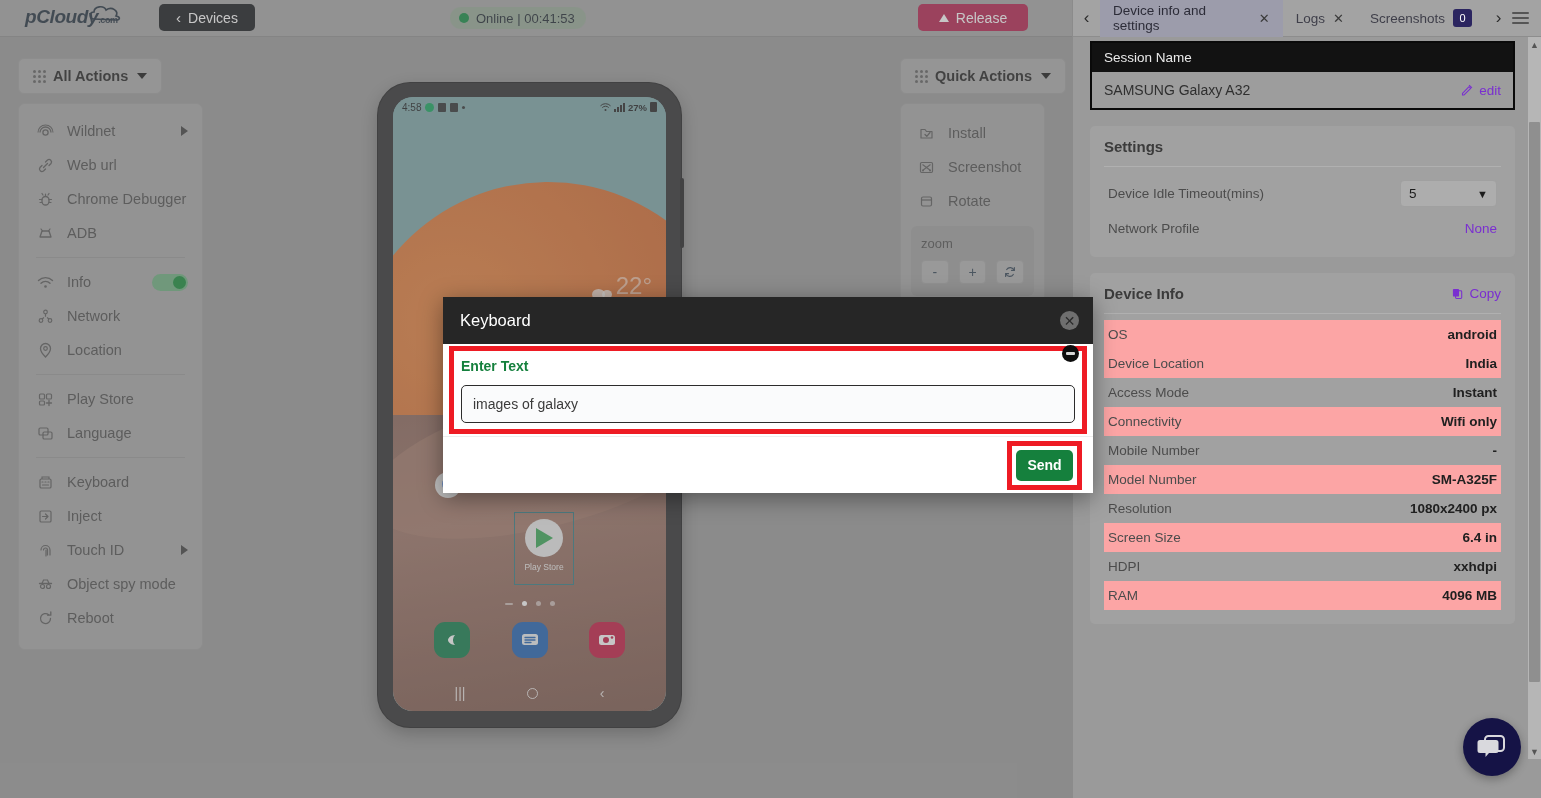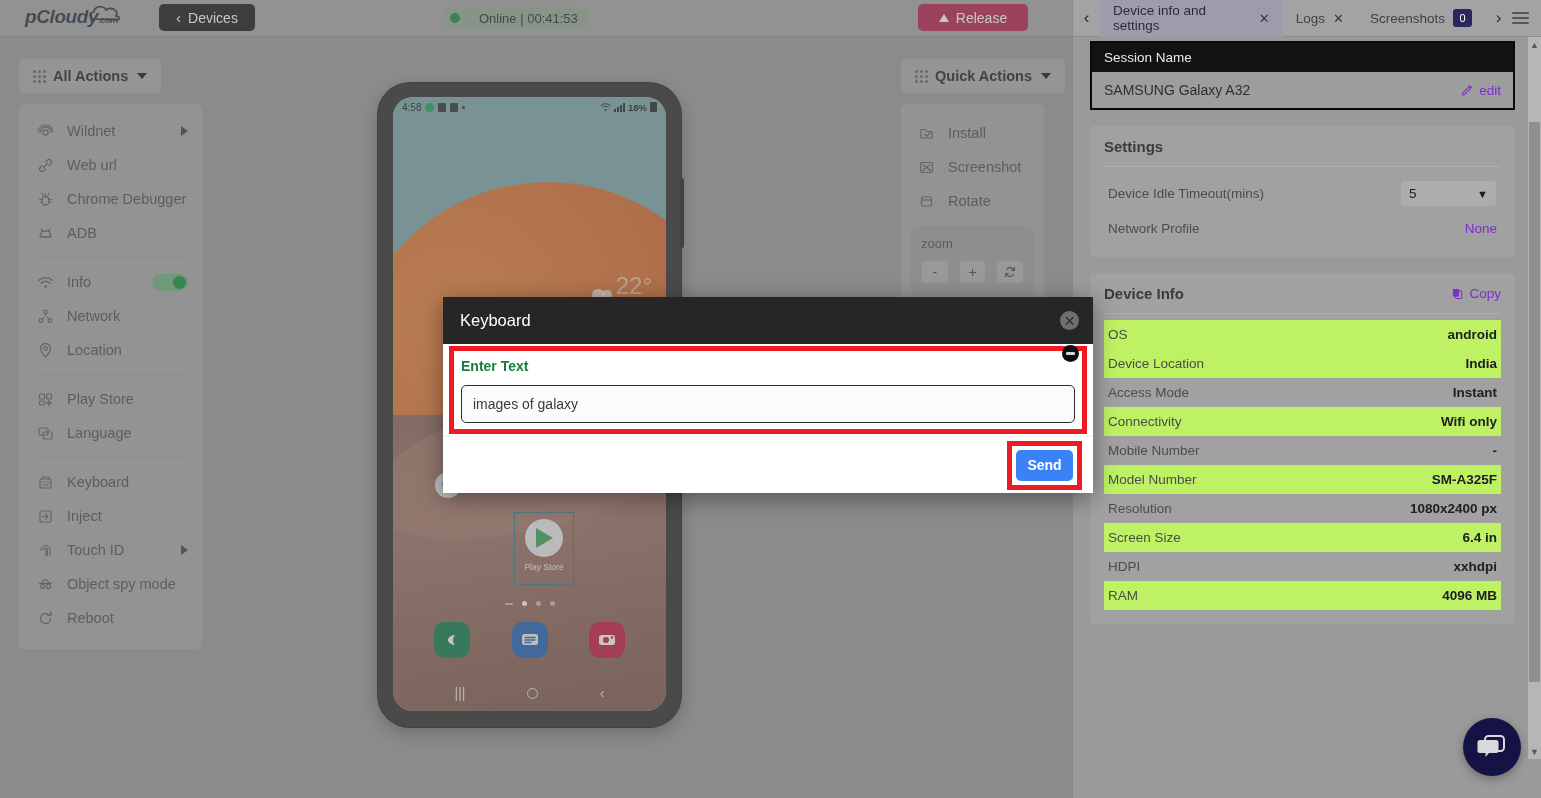--- a/index.html
+++ b/index.html
@@ -44,25 +44,25 @@
   .devices-btn {
     position: absolute; left: 159px; top: 4px;
     width: 96px; height: 27px;
     background: #111418; color: #fff;
     border-radius: 5px;
     display: flex; align-items: center; justify-content: center; gap: 7px;
     font-size: 14px; cursor: pointer;
   }
   .devices-btn .chev { font-size: 15px; line-height: 1; }
   .online-pill {
-    position: absolute; left: 441px; top: 7px;
+    position: absolute; left: 450px; top: 7px;
     height: 22px; padding: 0 11px 0 9px;
     background: rgba(140,175,140,0.55);
     border-radius: 11px;
-    display: flex; align-items: center; gap: 19px;
+    display: flex; align-items: center; gap: 7px;
     font-size: 13px; color: #17202a;
   }
   .online-dot { width: 10px; height: 10px; border-radius: 50%; background: #0b8a3d; }
   .release-btn {
     position: absolute; left: 918px; top: 4px;
     width: 110px; height: 27px;
     background: #b51c4a; color: #fff;
     border-radius: 5px;
     display: flex; align-items: center; justify-content: center; gap: 7px;
     font-size: 14px; cursor: pointer;
@@ -292,21 +292,21 @@
     height: 57px; background: #fff; border-top: 1px solid #eee;
     display: flex; align-items: center; justify-content: flex-end;
     padding-right: 20px; position: relative;
   }
   .send-wrap { position: relative; }
   .redbox-send {
     position: absolute; left: -9px; top: -9px; right: -9px; bottom: -9px;
     border: 5px solid #ee1b24; pointer-events: none;
   }
   .send-btn {
-    width: 57px; height: 31px; background: #3b82f6; color: #fff;
+    width: 57px; height: 31px; background: #15803d; color: #fff;
     border: none; border-radius: 5px; font-size: 14px; font-weight: bold;
     cursor: pointer; font-family: "Liberation Sans", sans-serif;
     position: relative; z-index: 2;
   }
   .cursor-marker {
     position: absolute; left: 1062px; top: 345px; z-index: 70;
     width: 17px; height: 17px; border-radius: 50%; background: #0d0d0d;
   }
   .cursor-marker::after {
     content: ""; position: absolute; left: 4px; top: 7px;
@@ -390,21 +390,21 @@
   .card-title-row { display: flex; align-items: center; justify-content: space-between; gap: 23px; }
   .copy-link {
     display: flex; align-items: center; gap: 5px;
     color: #7a2fd0; font-size: 13.5px; cursor: pointer;
   }
   .card-rule { height: 1px; background: #b0b0b0; margin: 11px 0 6px 0; }
   .kv-row {
     display: flex; align-items: center; justify-content: space-between;
     padding: 7px 4px; font-size: 13.5px;
   }
-  .kv-row.alt { background: #bef264; }
+  .kv-row.alt { background: #fca5a5; }
   .kv-k { color: #4c4c4c; }
   .kv-v { color: #202020; font-weight: bold; }
   .select-box {
     width: 97px; height: 27px; background: #adadad;
     border: 1px solid #a0a0a0; border-radius: 4px;
     display: flex; align-items: center; justify-content: space-between;
     padding: 0 8px; font-size: 13.5px; color: #1c1c1c; cursor: pointer;
   }
   .select-box .chv { font-size: 11px; }
   .link-val { color: #7a2fd0; font-size: 13.5px; cursor: pointer; }
@@ -702,21 +702,21 @@
             <svg width="11" height="9" viewBox="0 0 11 9">
                 <path d="M0.5 2.8a7 7 0 0110 0M2.3 4.6a4.4 4.4 0 016.4 0" fill="none" stroke="#222" stroke-width="1"></path>
                 <circle cx="5.5" cy="7" r="1" fill="#222"></circle>
               </svg>
             <svg width="11" height="9" viewBox="0 0 11 9">
                 <rect x="0" y="6" width="2" height="3" fill="#222"></rect>
                 <rect x="3" y="4" width="2" height="5" fill="#222"></rect>
                 <rect x="6" y="2" width="2" height="7" fill="#222"></rect>
                 <rect x="9" y="0" width="2" height="9" fill="#222"></rect>
               </svg>
-            <span>18%</span>
+            <span>27%</span>
             <span class="batt"></span>
           </div>
         </div>
 
         <div class="weather">
           <span class="cloud-ico"></span>
           <span class="temp">22°</span>
         </div>
 
         <div class="g-icon">G</div>

